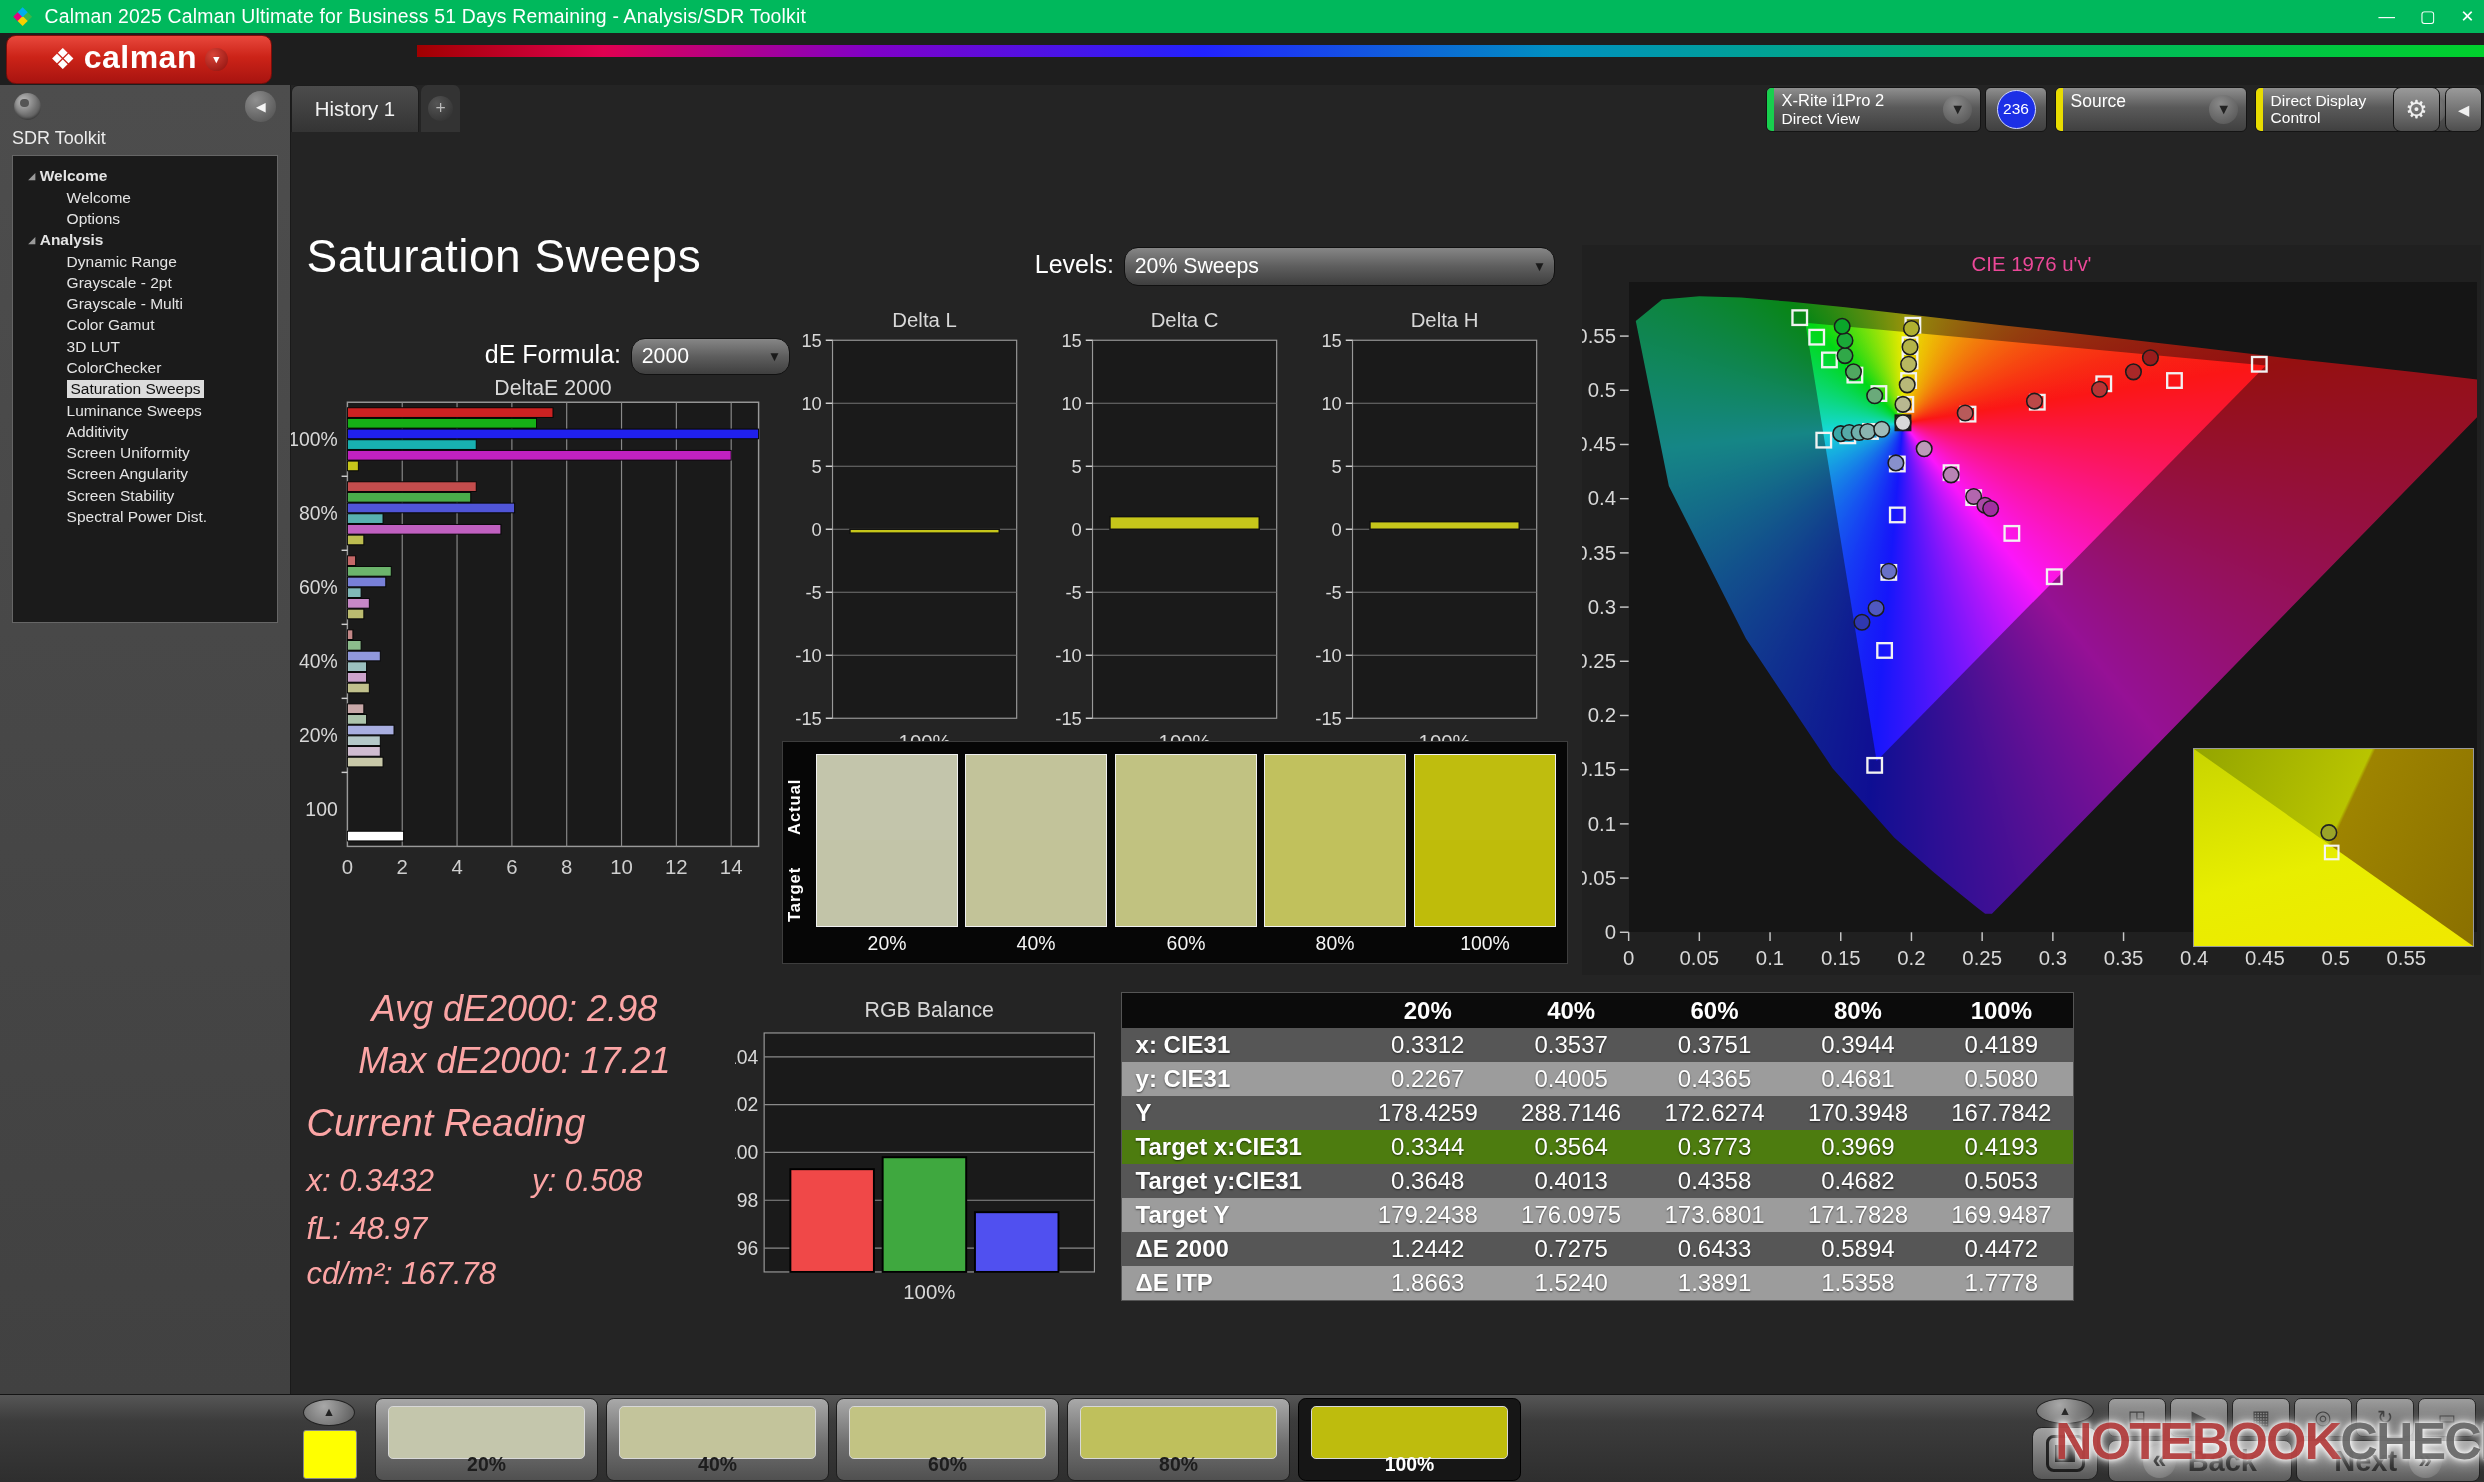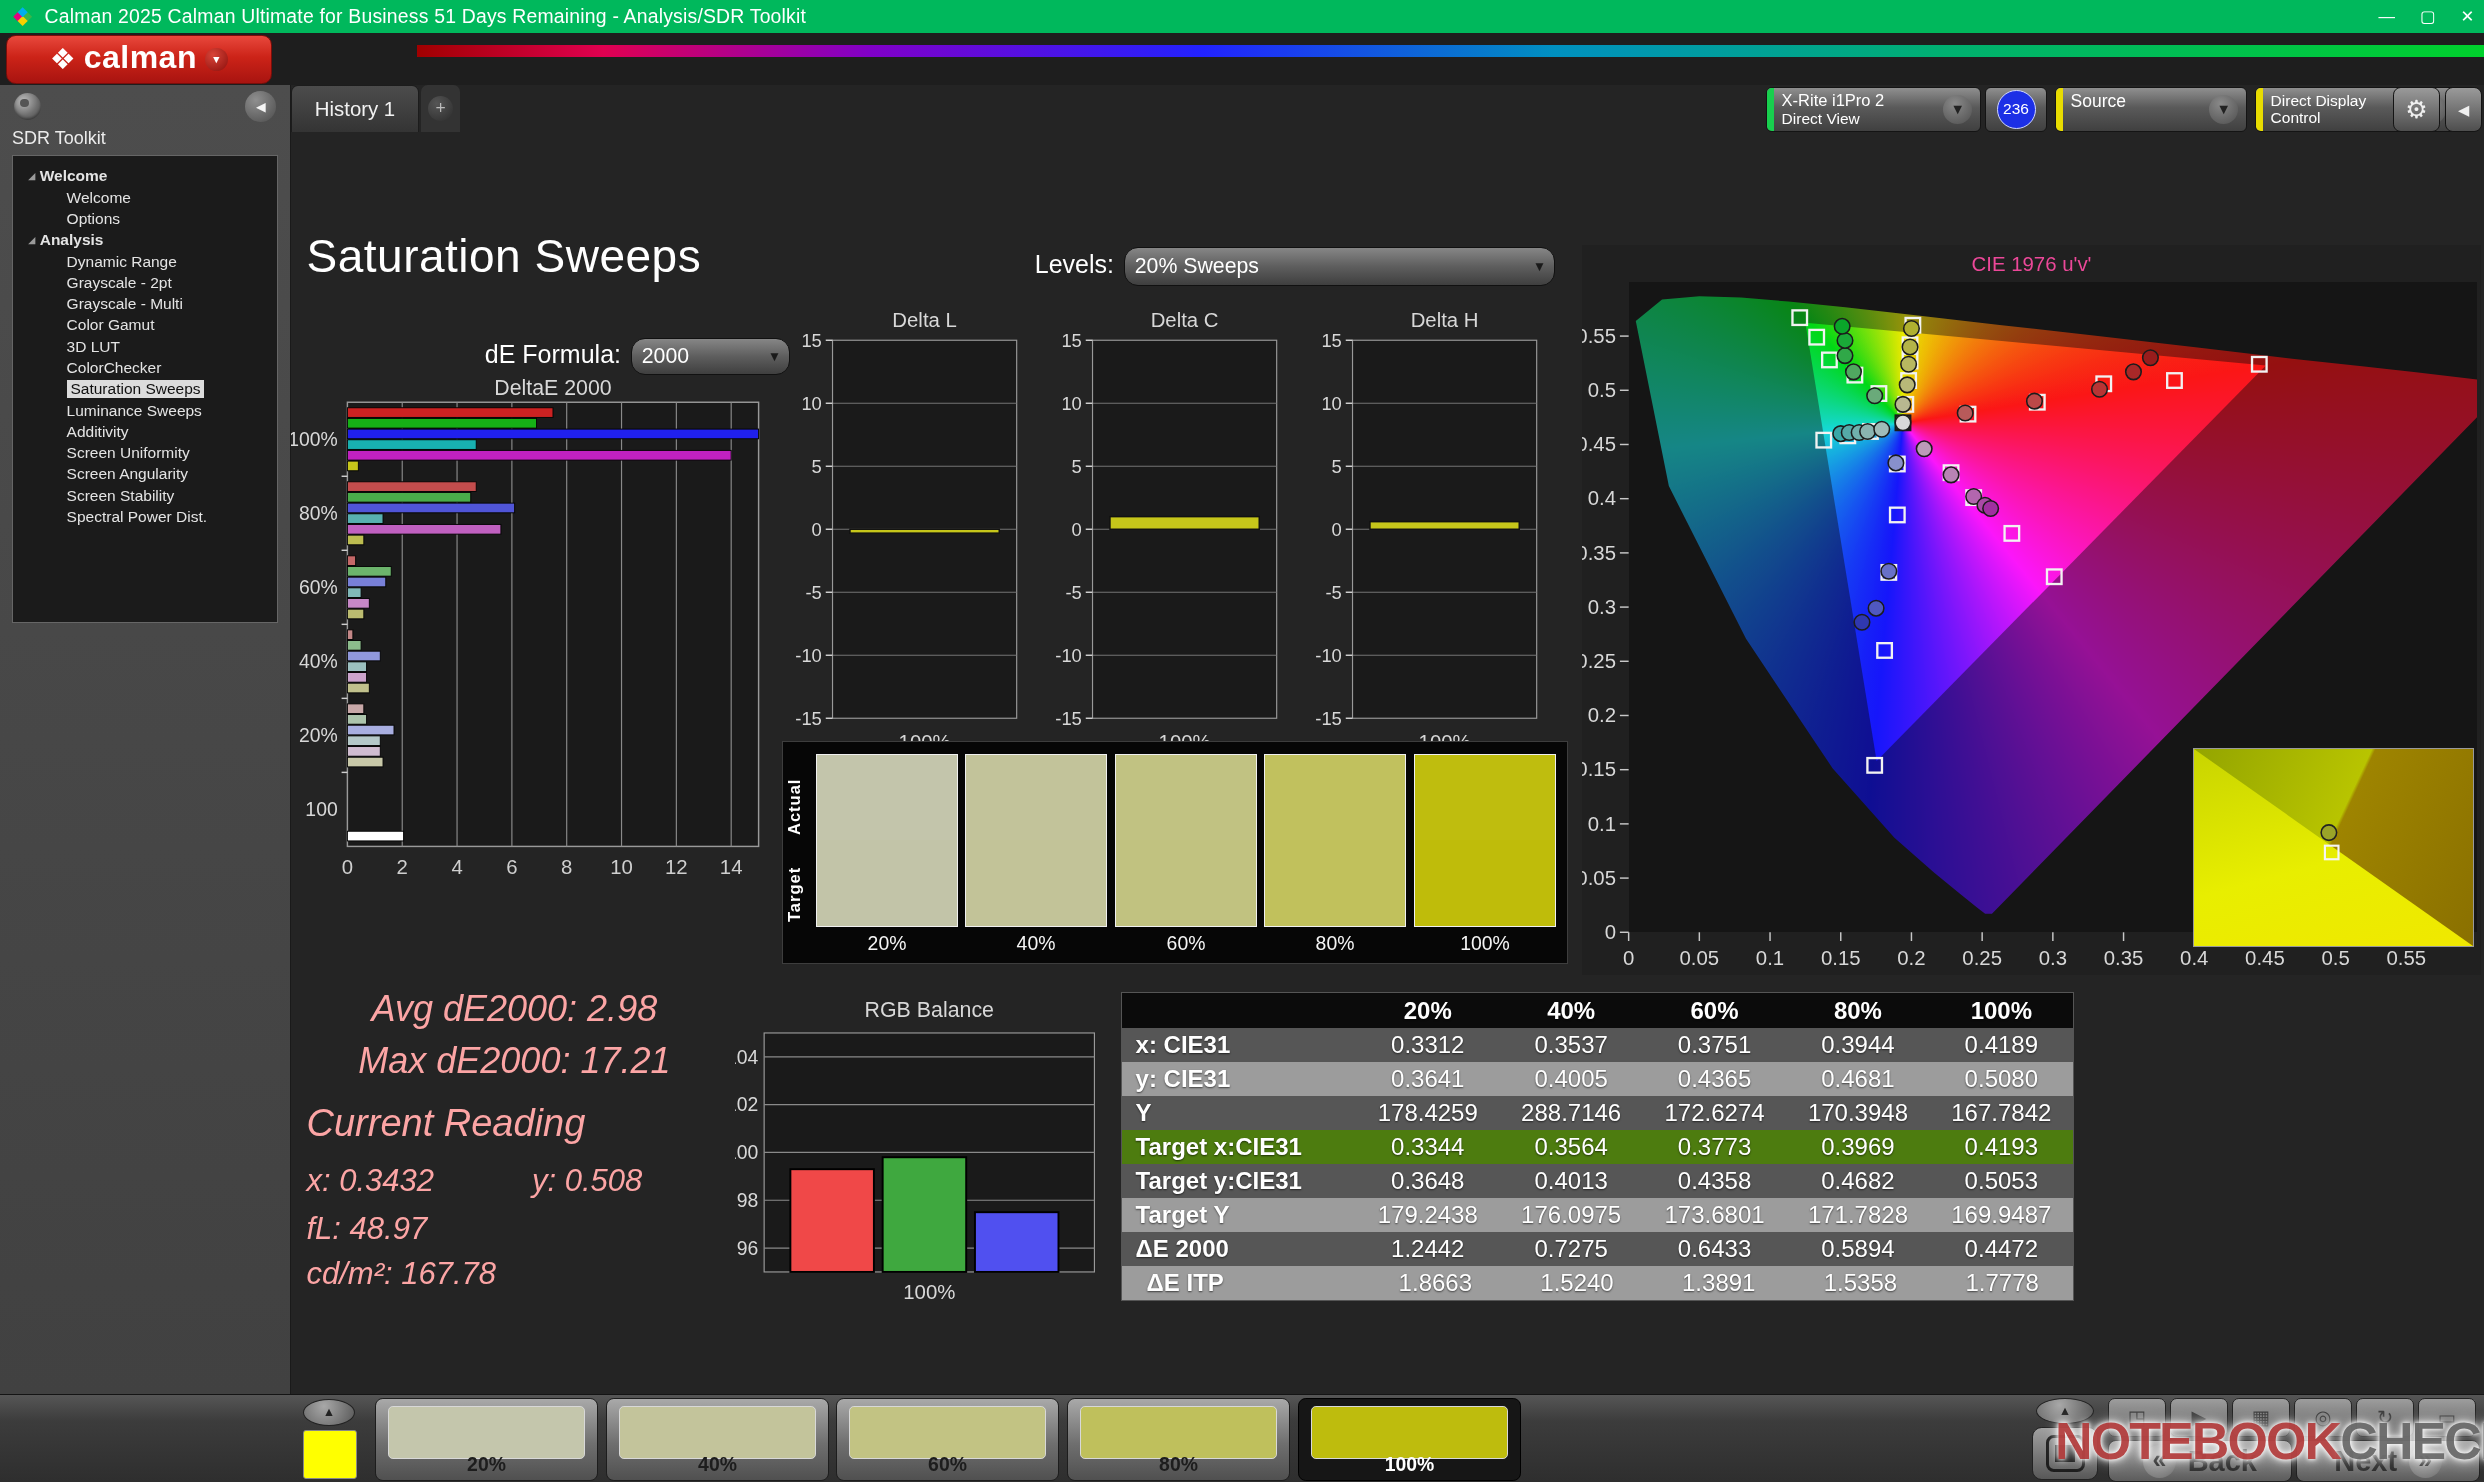--- a/index.html
+++ b/index.html
@@ -637,21 +637,21 @@
         <div class="t-row" style="background: rgb(86, 86, 86);">
           <div class="t-label">x: CIE31</div>
           <div class="t-cell">0.3312</div>
           <div class="t-cell">0.3537</div>
           <div class="t-cell">0.3751</div>
           <div class="t-cell">0.3944</div>
           <div class="t-cell">0.4189</div>
         </div>
         <div class="t-row" style="background: rgb(156, 156, 156);">
           <div class="t-label">y: CIE31</div>
-          <div class="t-cell">0.3641</div>
+          <div class="t-cell">0.2267</div>
           <div class="t-cell">0.4005</div>
           <div class="t-cell">0.4365</div>
           <div class="t-cell">0.4681</div>
           <div class="t-cell">0.5080</div>
         </div>
         <div class="t-row" style="background: rgb(86, 86, 86);">
           <div class="t-label">Y</div>
           <div class="t-cell">178.4259</div>
           <div class="t-cell">288.7146</div>
           <div class="t-cell">172.6274</div>
@@ -683,21 +683,21 @@
           <div class="t-cell">169.9487</div>
         </div>
         <div class="t-row" style="background: rgb(86, 86, 86);">
           <div class="t-label">ΔE 2000</div>
           <div class="t-cell">1.2442</div>
           <div class="t-cell">0.7275</div>
           <div class="t-cell">0.6433</div>
           <div class="t-cell">0.5894</div>
           <div class="t-cell">0.4472</div>
         </div>
-        <div class="t-row" style="background: rgb(156, 156, 156); padding-left: 11px;">
+        <div class="t-row" style="background: rgb(156, 156, 156);">
           <div class="t-label">ΔE ITP</div>
           <div class="t-cell">1.8663</div>
           <div class="t-cell">1.5240</div>
           <div class="t-cell">1.3891</div>
           <div class="t-cell">1.5358</div>
           <div class="t-cell">1.7778</div>
         </div>
       </div>
   </div>
 

